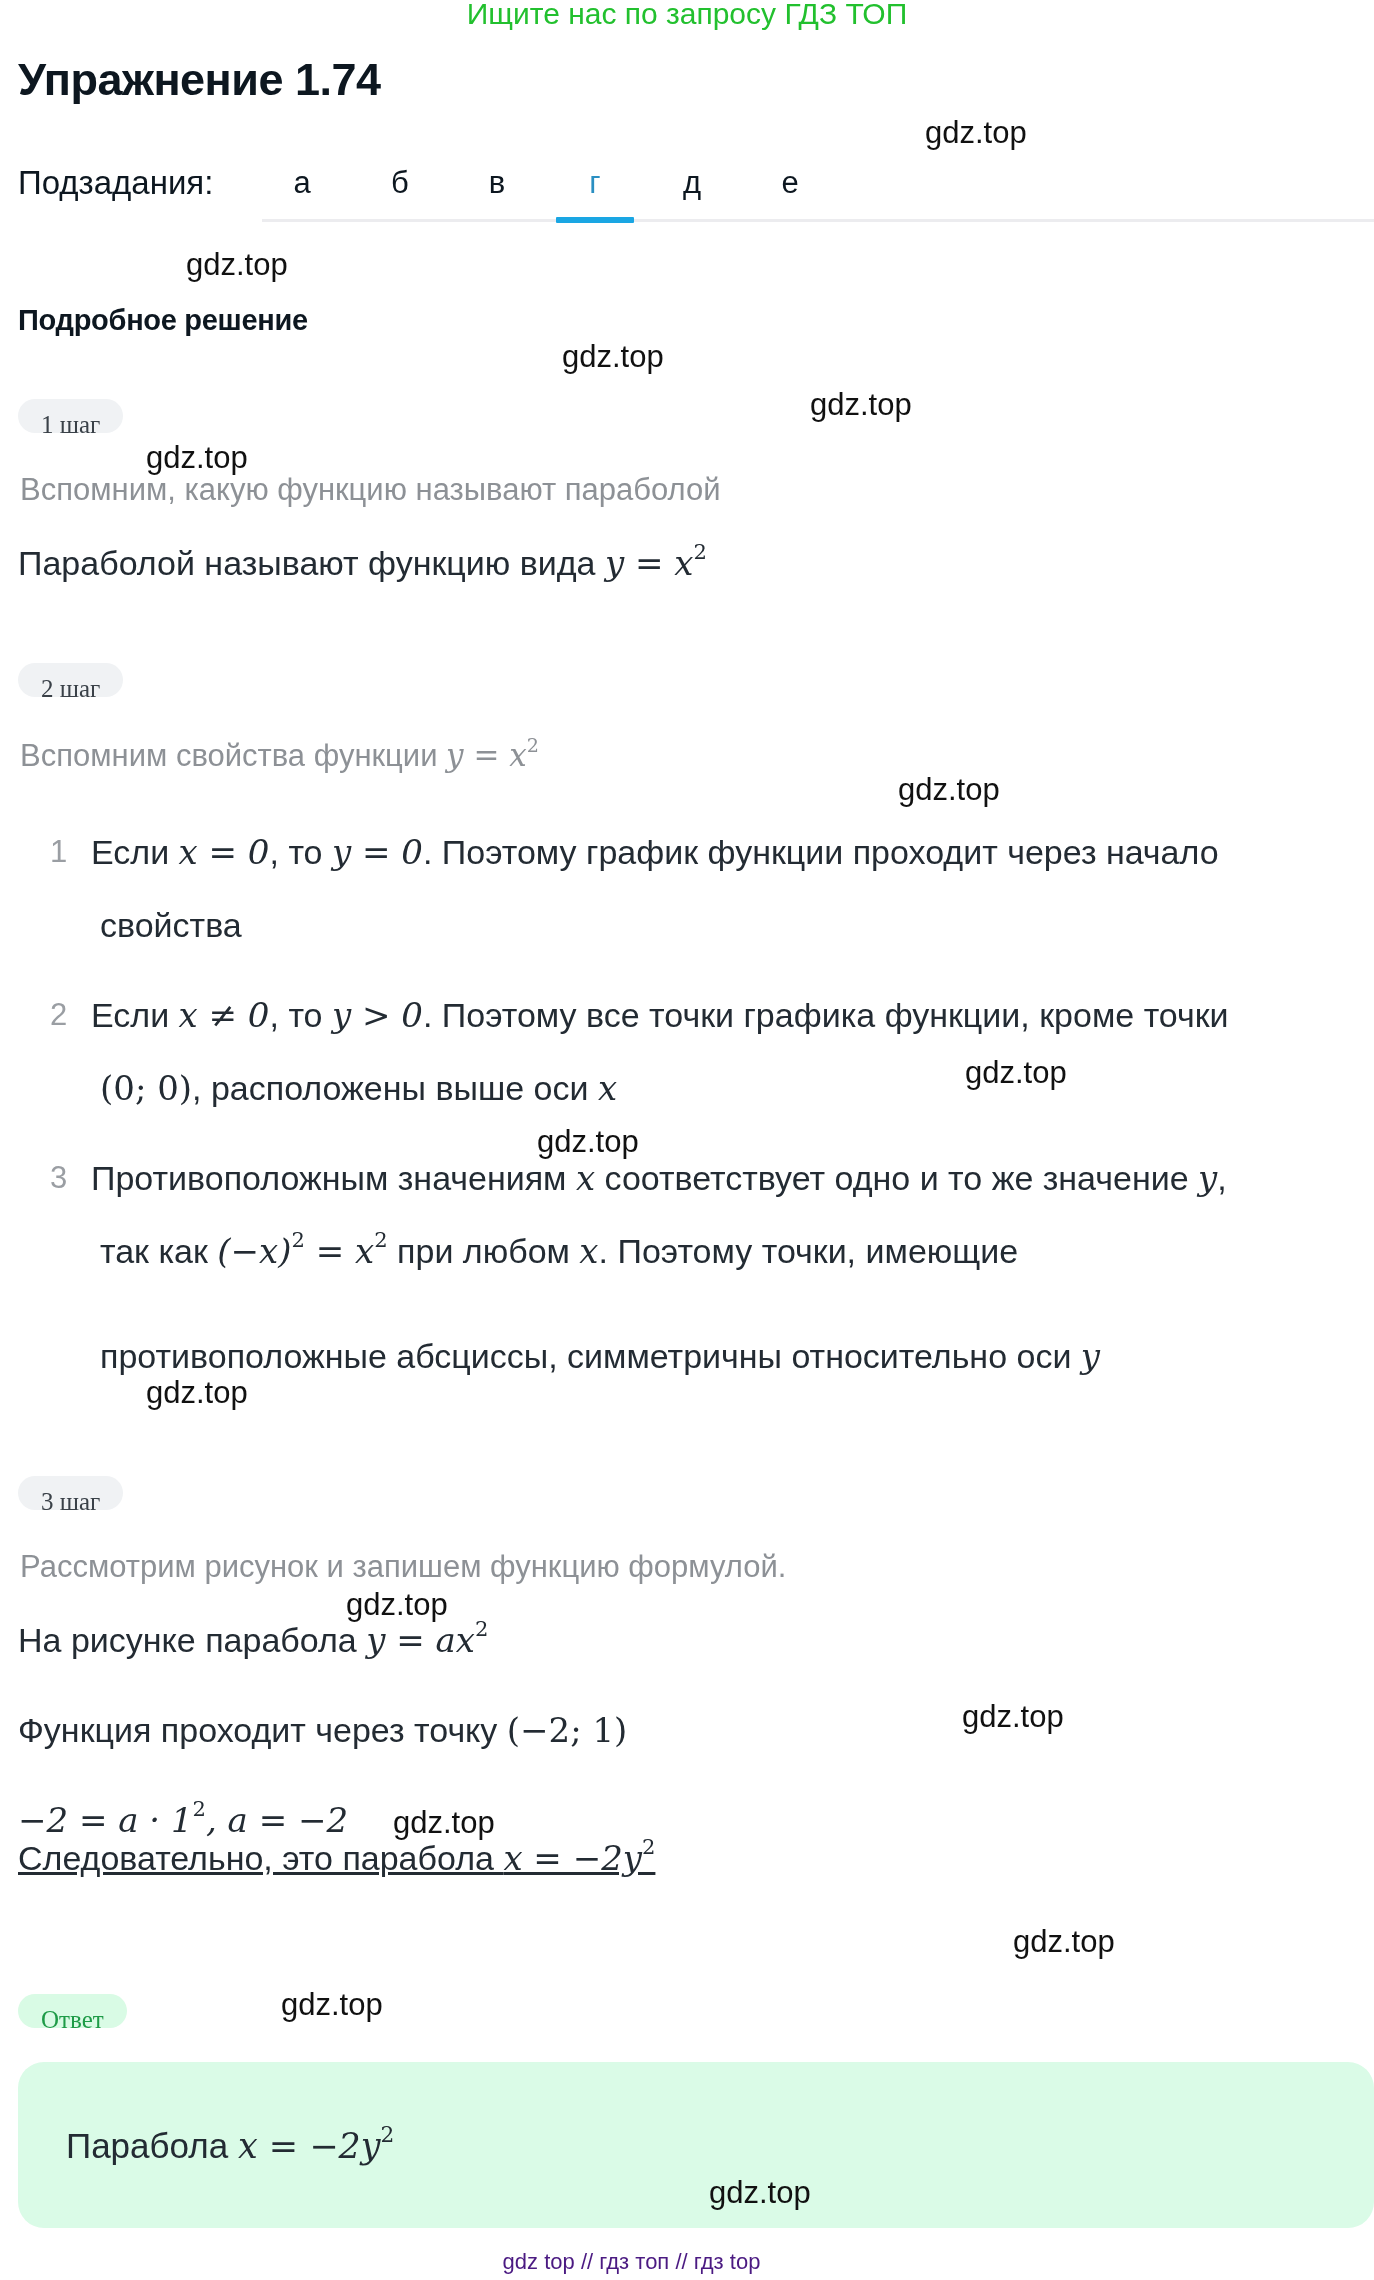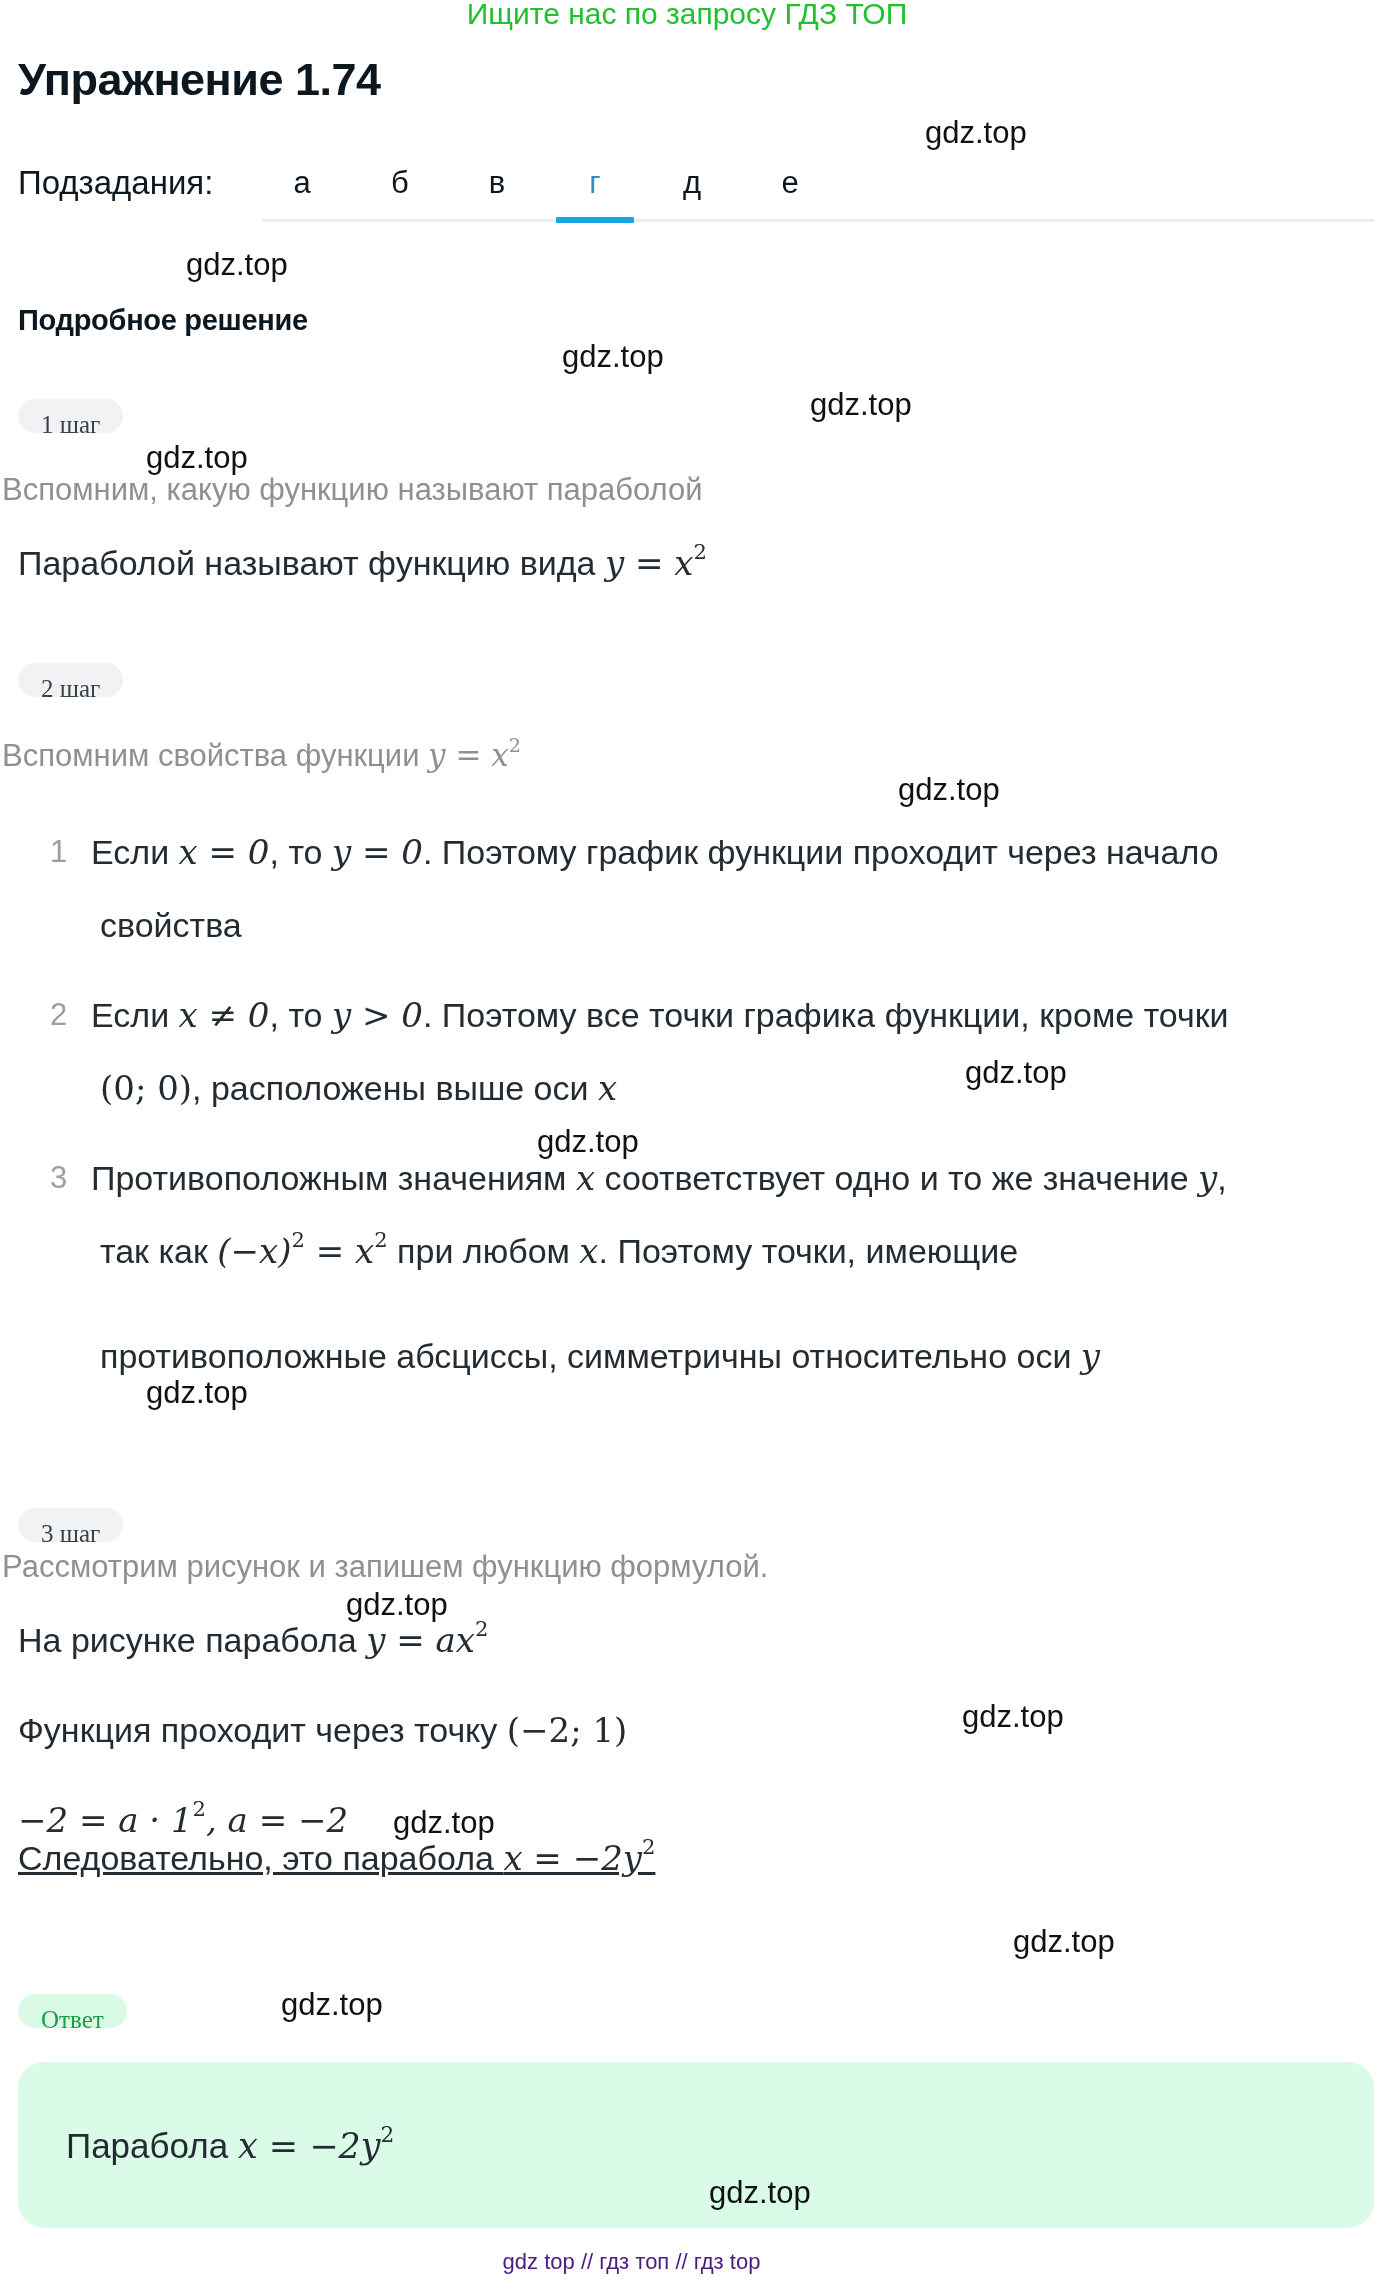--- a/index.html
+++ b/index.html
@@ -10,21 +10,21 @@
   .title { left:18px; top:52px; font-size:45px; font-weight:bold; color:#0d1720; letter-spacing:-0.5px; line-height:56px; }
   .subtasks-label { left:18px; top:163px; font-size:33px; color:#0d1720; line-height:40px; }
   .tabs-line { left:262px; top:219px; width:1112px; height:3px; background:#ececef; }
   .tab { top:163px; width:78px; text-align:center; font-size:31px; line-height:40px; color:#0d1720; cursor:pointer; }
   .tab.active { color:#2a8fc2; }
   .tab-underline { top:217px; height:6px; width:78px; background:#1aa6e3; border-radius:1px; }
   .h2 { left:18px; top:292px; font-size:29px; font-weight:bold; color:#0d1720; line-height:56px; letter-spacing:-0.3px; }
   .badge { left:18px; height:34px; border-radius:26px; background:#f0f2f4; color:#3a4148;
            font-size:25px; line-height:51px; padding:0 23px; box-sizing:border-box;font-family:Liberation Serif, serif; }
   .badge.answer { background:#d9fbe5; color:#1e9b47; }
-  .hint { left:2px; font-size:31px; color:#8d9196; line-height:40px;text-align:right; }
+  .hint { left:20px; font-size:31px; color:#8d9196; line-height:40px;text-align:right; }
   .text { left:18px; font-size:34px; color:#232b33; line-height:44px; }
   .math { font-family:"DejaVu Serif", "Liberation Serif", serif; font-style:italic; }
   .mathn { font-family:"DejaVu Serif", "Liberation Serif", serif; font-style:normal; }
   sup { font-size:0.62em; vertical-align:0.75em; line-height:0; }
   .li-num { left:50px; font-size:31px; color:#9a9ea3; line-height:44px; }
   .li-text { left:91px; font-size:34px; color:#232b33; line-height:44px; }
   .li-cont { left:100px; font-size:34px; color:#232b33; line-height:44px; }
   .wm { font-size:31px; color:#111; line-height:36px; }
   .answer-box { left:18px; top:2062px; width:1356px; height:166px; background:#dafbe7; border-radius:26px; }
   .answer-text { left:66px; top:2124px; font-size:35px; color:#232b33; line-height:44px; }
@@ -88,21 +88,21 @@
   <span>Противоположным значениям </span><span class="math">x</span><span> соответствует одно и то же значение </span><span class="math">y</span><span>,</span>
 </div>
 <div class="abs li-cont" style="top:1229px;">
   <span>так как </span><span class="math">(−x)</span><sup class="mathn">2</sup><span class="math"> = x</span><sup class="mathn">2</sup><span> при любом </span><span class="math">x</span><span>. Поэтому точки, имеющие</span>
 </div>
 <div class="abs li-cont" style="top:1301px;margin-top:33px;">
   <span>противоположные абсциссы, симметричны относительно оси </span><span class="math">y</span>
 </div>
 <div class="abs wm" style="left:146px;top:1375px;">gdz.top</div>
 
-<div class="abs badge" style="top:1508px;">3 шаг</div>
+<div class="abs badge" style="top:1476px;">3 шаг</div>
 <div class="abs hint" style="top:1547px;">Рассмотрим рисунок и запишем функцию формулой.</div>
 <div class="abs wm" style="left:346px;top:1587px;">gdz.top</div>
 <div class="abs text" style="top:1618px;">
   <span>На рисунке парабола </span><span class="math">y = ax</span><sup class="mathn">2</sup>
 </div>
 <div class="abs wm" style="left:962px;top:1699px;">gdz.top</div>
 <div class="abs text" style="top:1708px;">
   <span>Функция проходит через точку </span><span class="mathn">(−2; 1)</span>
 </div>
 <div class="abs text" style="top:1798px;">

